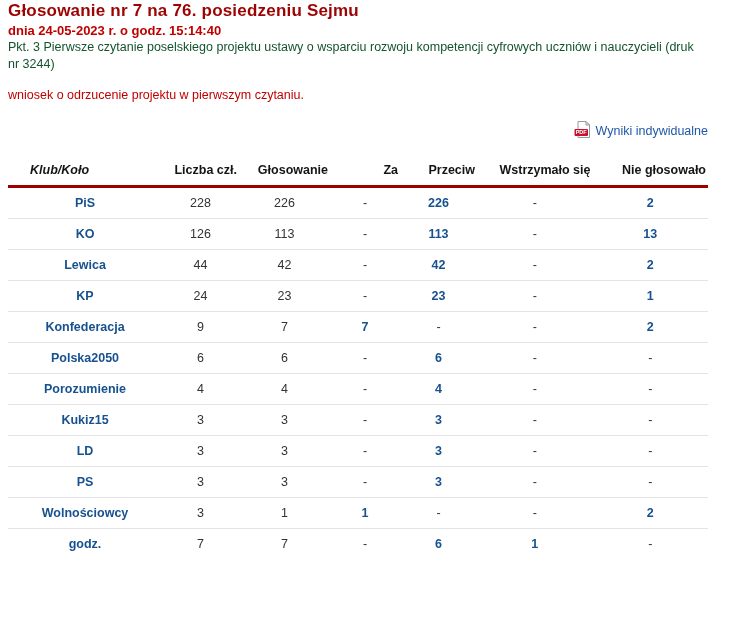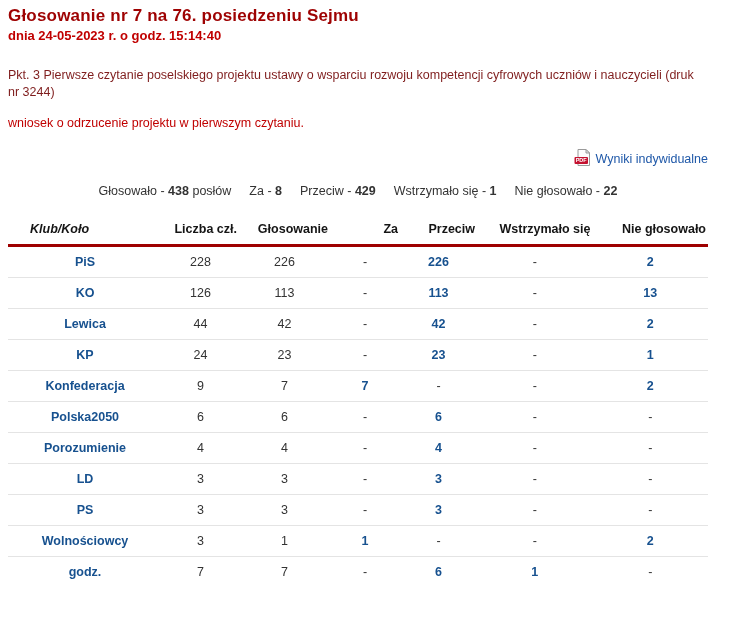--- a/index.html
+++ b/index.html
@@ -2,33 +2,33 @@
 <html><head>
 <meta charset="utf-8">
 <style>
   * { margin: 0; padding: 0; box-sizing: border-box; }
   html, body { background: #ffffff; }
   body {
     width: 747px; height: 637px; overflow: hidden;
     font-family: "Liberation Sans", sans-serif;
     color: #333333;
   }
-  .container { width: 700px; margin-left: 8px; padding-top: 5px; }
+  .container { width: 700px; margin-left: 8px; }
 
   .page-title {
     font-size: 17px; font-weight: bold; color: #9e0202;
     line-height: 21px; letter-spacing: 0.2px;
   }
   .date-line {
     font-size: 13px; font-weight: bold; color: #c00000;
     margin-top: 2px; line-height: 16px;
   }
   .topic {
-    margin-top: 23px; font-size: 12.5px; line-height: 17px;
-    color: #7f1d1d; max-width: 720px;
+    font-size: 12.5px; line-height: 17px;
+    color: #14532d; max-width: 720px;
   }
   .motion {
     margin-top: 14px; font-size: 12.5px; color: #c00000; line-height: 16px;
   }
   .pdf-row {
     margin-top: 18px; text-align: right; height: 18px;
   }
   .pdf-link {
     display: inline-flex; align-items: flex-end; gap: 5px;
     font-size: 12.5px; color: #1f58a8; text-decoration: none; cursor: pointer;
@@ -88,21 +88,20 @@
           <path d="M4 0.5 h8 l3.5 3.5 v12.5 h-11.5 z" fill="#fdfdfd" stroke="#9a9a9a"></path>
           <path d="M12 0.5 v3.5 h3.5 z" fill="#e6e6e6" stroke="#9a9a9a"></path>
           <rect x="0.5" y="8" width="13.5" height="7" rx="1" fill="#c41230"></rect>
           <text x="7.2" y="13.4" font-size="5.5" font-weight="bold" fill="#ffffff" text-anchor="middle" font-family="Liberation Sans, sans-serif">PDF</text>
         </svg>
       </span>
       <span>Wyniki indywidualne</span>
     </a>
   </div>
 
-  <div class="summary"><span class="item">Głosowało - <span class="val">438</span> posłów</span><span class="item">Za - <span class="val">8</span></span><span class="item">Przeciw - <span class="val">429</span></span><span class="item">Wstrzymało się - <span class="val">1</span></span><span class="item">Nie głosowało - <span class="val">22</span></span></div>
 
   <table class="votes">
     <colgroup>
       <col class="col-club">
         <col class="col-members">
         <col class="col-voted">
       <col class="col-for">
         <col class="col-against">
         <col class="col-abstained">
         <col class="col-notvoted">
@@ -176,20 +175,29 @@
         <tr>
           <td class="club"><a class="club-link">Porozumienie</a></td>
           <td>4</td>
           <td>4</td>
           <td class="dash">-</td>
           <td><a class="vote-link">4</a></td>
           <td class="dash">-</td>
           <td class="dash">-</td>
         </tr>
         <tr>
+          <td class="club"><a class="club-link">Kukiz15</a></td>
+          <td>3</td>
+          <td>3</td>
+          <td class="dash">-</td>
+          <td><a class="vote-link">3</a></td>
+          <td class="dash">-</td>
+          <td class="dash">-</td>
+        </tr>
+        <tr>
           <td class="club"><a class="club-link">LD</a></td>
           <td>3</td>
           <td>3</td>
           <td class="dash">-</td>
           <td><a class="vote-link">3</a></td>
           <td class="dash">-</td>
           <td class="dash">-</td>
         </tr>
         <tr>
           <td class="club"><a class="club-link">PS</a></td>

